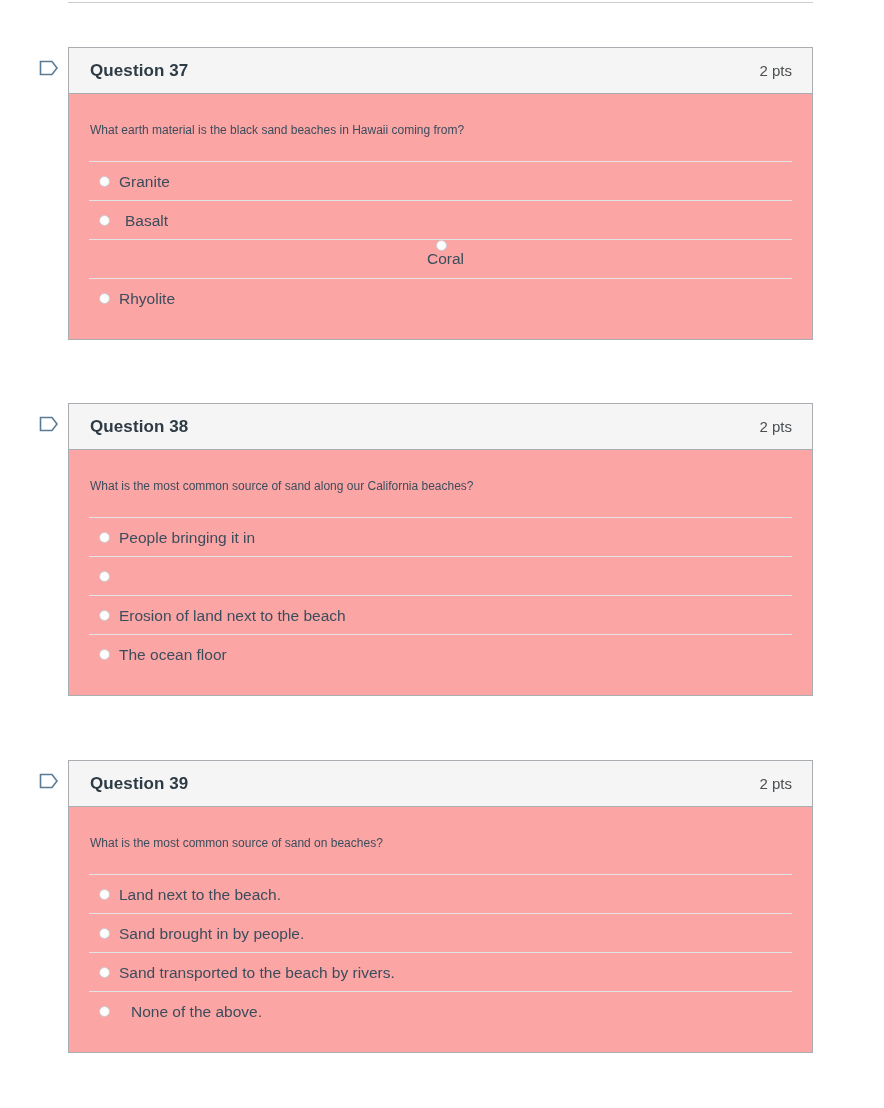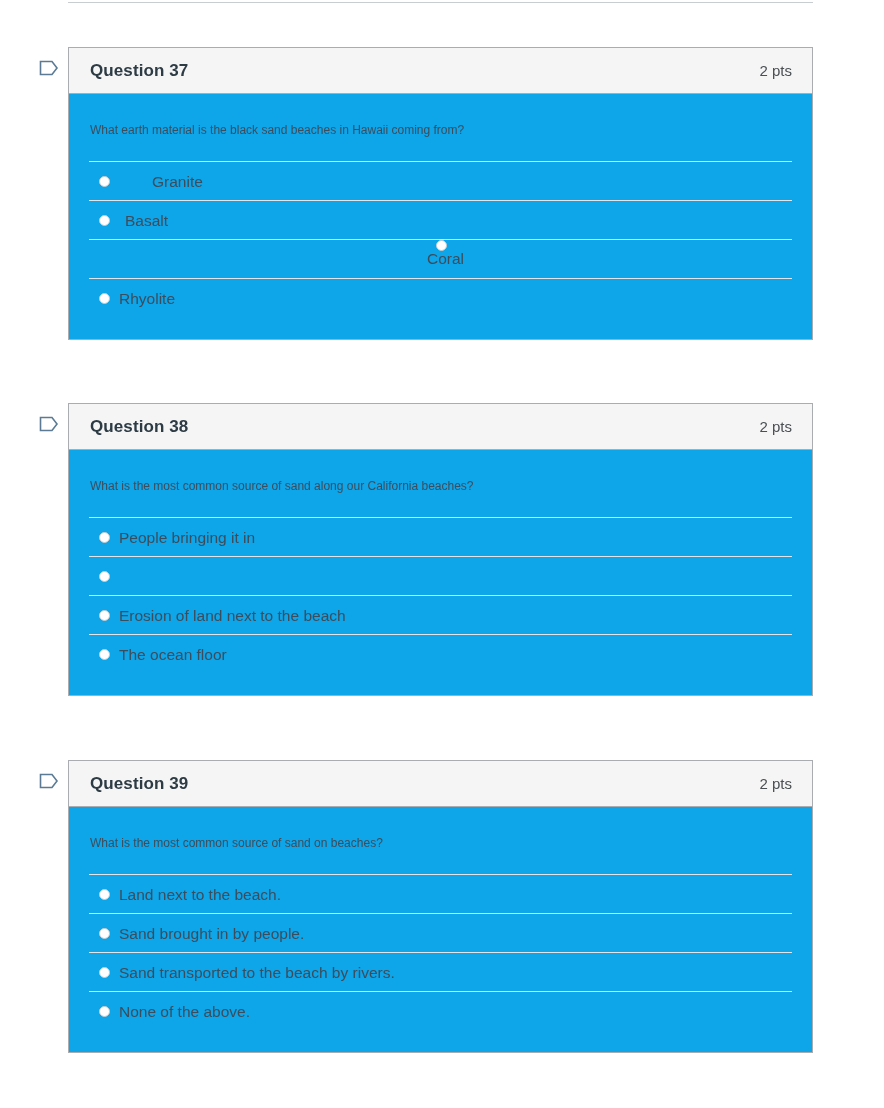--- a/index.html
+++ b/index.html
@@ -51,21 +51,21 @@
     justify-content: flex-start;
   }
   .flag-icon {
     display: block;
   }
 
   .question-card {
     position: absolute;
     left: 68px;
     width: 745px;
-    background: #0ea5e9;
+    background: #fca5a5;
     border: 1px solid #a9adb1;
   }
 
   .question-header {
     height: 46px;
     background: #f5f5f5;
     border-bottom: 1px solid #a9adb1;
     display: flex;
     align-items: center;
     justify-content: space-between;
@@ -139,21 +139,21 @@
           </svg></span>
       </div>
       <div class="question-card" style="top: 47px;">
         <div class="question-header" style="height: 46px;">
           <div class="question-title">Question 37</div>
           <div class="question-points">2 pts</div>
         </div>
         <div class="question-body">
           <div class="question-text" style="padding-top: 28px; padding-bottom: 22px;">What earth material is the black sand beaches in Hawaii coming from?</div>
           <div class="answers">
-            <label class="answer-row" style="height: 39px; gap: 33px;">
+            <label class="answer-row" style="height: 39px;">
               <span class="radio"></span>
               <span class="answer-label">Granite</span>
             </label>
             <label class="answer-row" style="height: 39px; gap: 6px;">
               <span class="radio"></span>
               <span class="answer-label">Basalt</span>
             </label>
             <label class="answer-row" style="height: 39px; flex-direction: column;">
               <span class="radio"></span>
               <span class="answer-label">Coral</span>
@@ -220,21 +220,21 @@
               <span class="answer-label">Land next to the beach.</span>
             </label>
             <label class="answer-row" style="height: 39px;">
               <span class="radio"></span>
               <span class="answer-label">Sand brought in by people.</span>
             </label>
             <label class="answer-row" style="height: 39px;">
               <span class="radio"></span>
               <span class="answer-label">Sand transported to the beach by rivers.</span>
             </label>
-            <label class="answer-row" style="height: 39px;">
+            <label class="answer-row" style="height: 39px; gap: 12px;">
               <span class="radio"></span>
               <span class="answer-label">None of the above.</span>
             </label>
           </div>
           <div class="answers-tail" style="height: 21px;"></div>
         </div>
       </div>
     </div>
   </div>
 

